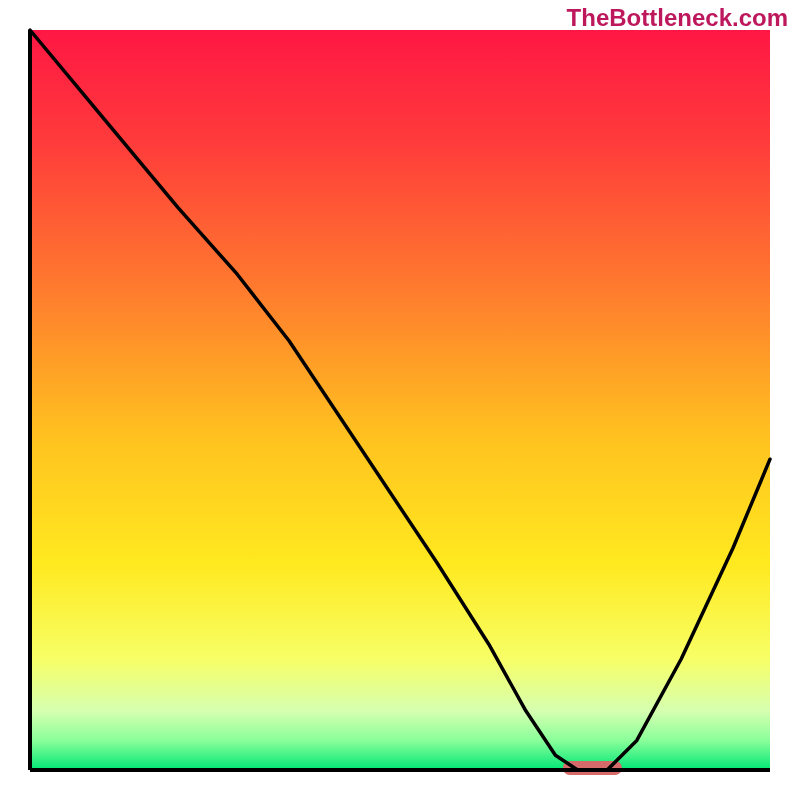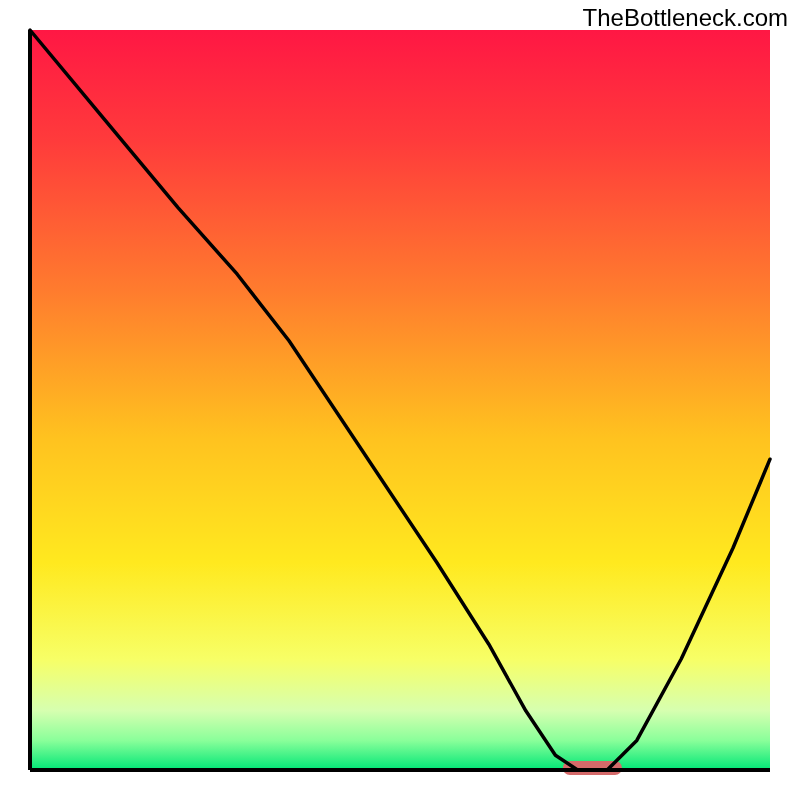--- a/index.html
+++ b/index.html
@@ -12,23 +12,23 @@
   }
   .chart-container {
     position: relative;
     width: 800px;
     height: 800px;
   }
   .watermark {
     position: absolute;
     top: 4px;
     right: 12px;
-    color: #000000;
+    color: #be185d;
     font-size: 24px;
-    font-weight: 400;
+    font-weight: 700;
     z-index: 10;
   }
   svg {
     display: block;
   }
 </style>
 </head>
 <body>
 
 <div class="chart-container">

